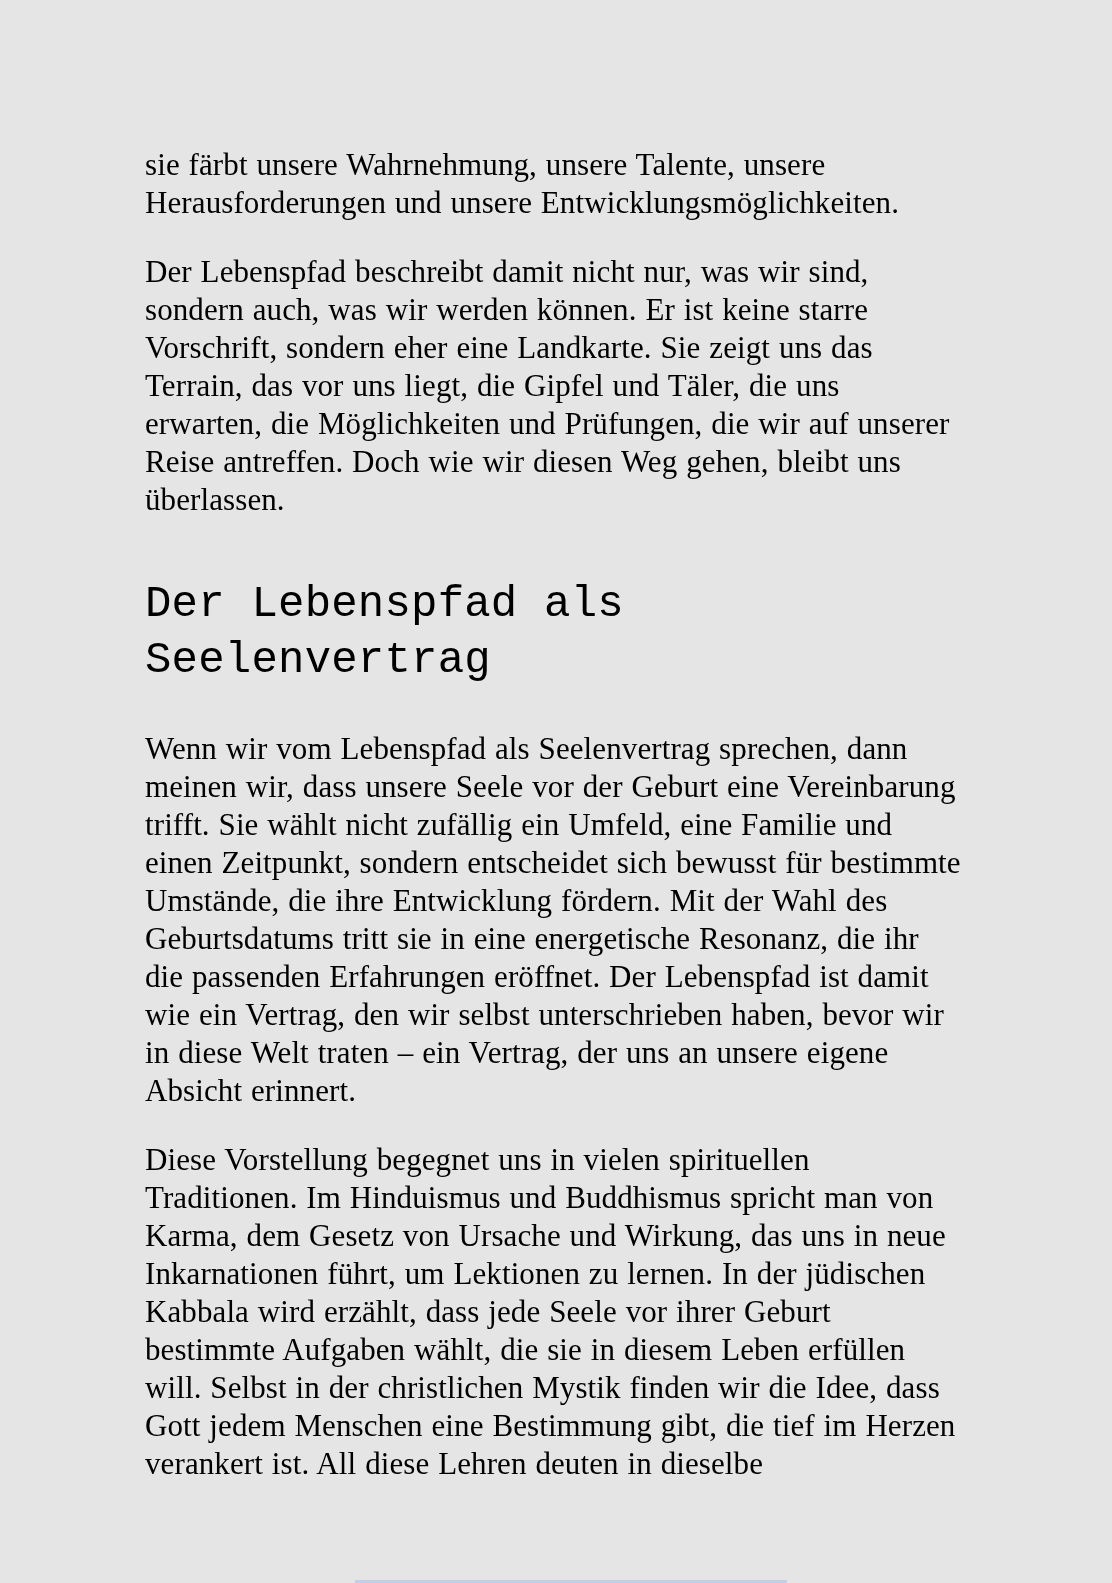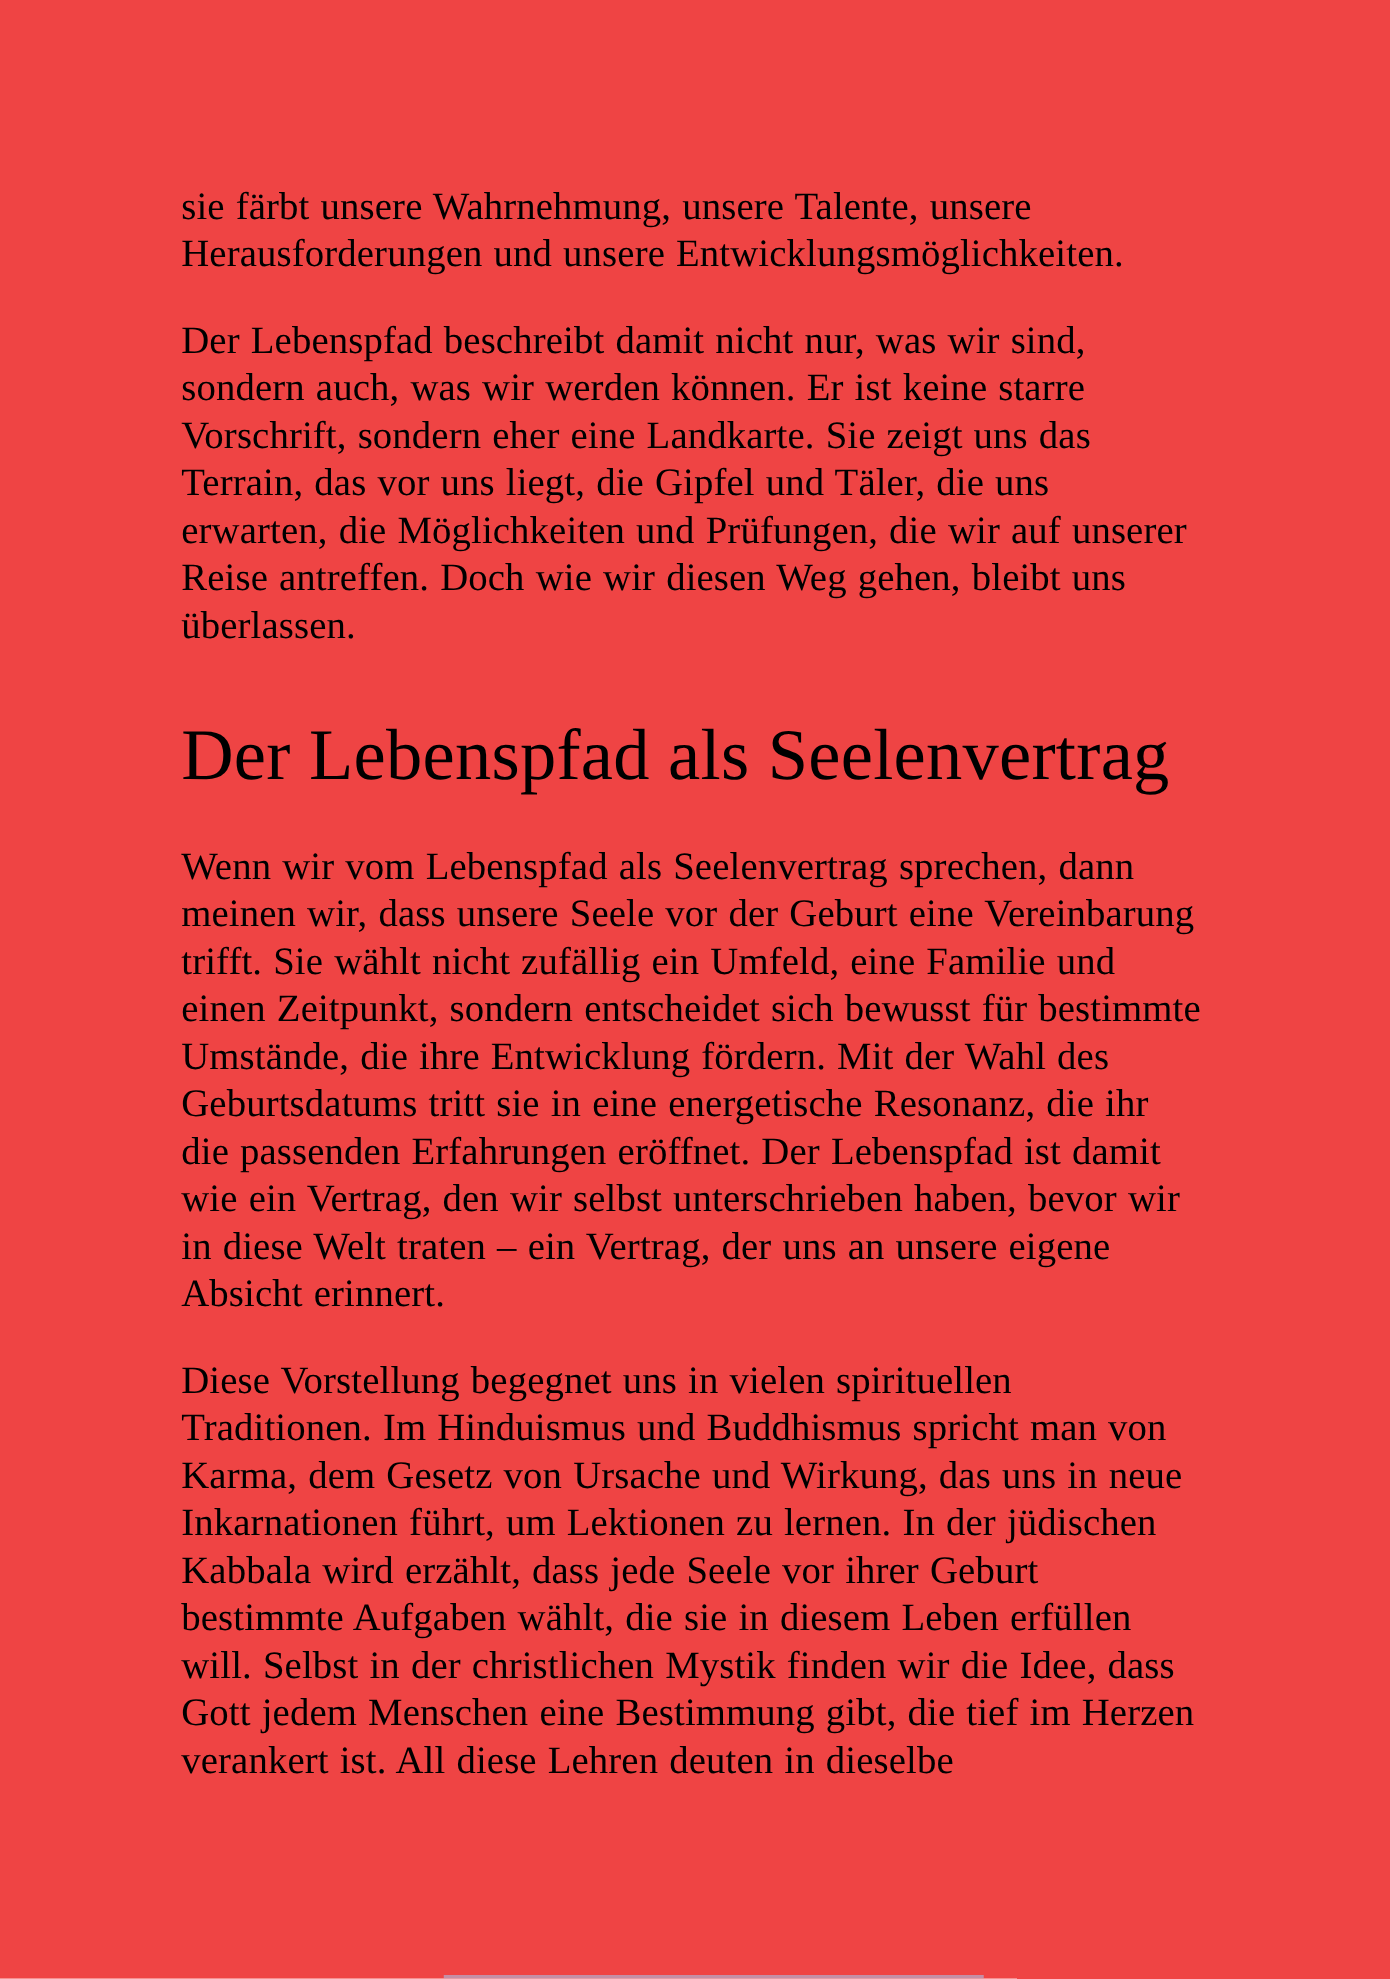--- a/index.html
+++ b/index.html
@@ -23,39 +23,40 @@
     width: 818px;
   }
   .doc-content p {
     font-size: 31px;
     line-height: 38px;
     margin: 0 0 31px 0;
     letter-spacing: 0.1px;
     word-spacing: 1px;
   }
   .doc-content h2 {
-    font-size: 58px;
+    font-size: 44px;
     line-height: 56px;
     font-weight: 400;
     margin: 57px 0 42px 0;
     letter-spacing: 0.2px;
+    font-family: Liberation Mono, monospace;
   }
   .clipped-next-line {
     position: absolute;
     left: 355px;
     bottom: 0px;
     width: 432px;
     height: 3px;
     opacity: 0.6;
   }
 </style>
 </head>
 <body>
 
-<div class="doc-page" style="background: #ef4444; color: rgb(0, 0, 0);">
+<div class="doc-page" style="background: #e5e5e5; color: rgb(0, 0, 0);">
   <div class="doc-content">
     <p>sie färbt unsere Wahrnehmung, unsere Talente, unsere Herausforderungen und unsere Entwicklungsmöglichkeiten.</p>
     <p>Der Lebenspfad beschreibt damit nicht nur, was wir sind, sondern auch, was wir werden können. Er ist keine starre Vorschrift, sondern eher eine Landkarte. Sie zeigt uns das Terrain, das vor uns liegt, die Gipfel und Täler, die uns erwarten, die Möglichkeiten und Prüfungen, die wir auf unserer Reise antreffen. Doch wie wir diesen Weg gehen, bleibt uns überlassen.</p>
     <h2>Der Lebenspfad als Seelenvertrag</h2>
     <p>Wenn wir vom Lebenspfad als Seelenvertrag sprechen, dann meinen wir, dass unsere Seele vor der Geburt eine Vereinbarung trifft. Sie wählt nicht zufällig ein Umfeld, eine Familie und einen Zeitpunkt, sondern entscheidet sich bewusst für bestimmte Umstände, die ihre Entwicklung fördern. Mit der Wahl des Geburtsdatums tritt sie in eine energetische Resonanz, die ihr die passenden Erfahrungen eröffnet. Der Lebenspfad ist damit wie ein Vertrag, den wir selbst unterschrieben haben, bevor wir in diese Welt traten – ein Vertrag, der uns an unsere eigene Absicht erinnert.</p>
     <p>Diese Vorstellung begegnet uns in vielen spirituellen Traditionen. Im Hinduismus und Buddhismus spricht man von Karma, dem Gesetz von Ursache und Wirkung, das uns in neue Inkarnationen führt, um Lektionen zu lernen. In der jüdischen Kabbala wird erzählt, dass jede Seele vor ihrer Geburt bestimmte Aufgaben wählt, die sie in diesem Leben erfüllen will. Selbst in der christlichen Mystik finden wir die Idee, dass Gott jedem Menschen eine Bestimmung gibt, die tief im Herzen verankert ist. All diese Lehren deuten in dieselbe</p>
   </div>
   <div class="clipped-next-line" style="background: rgb(169, 194, 232);"></div>
 </div>
 

